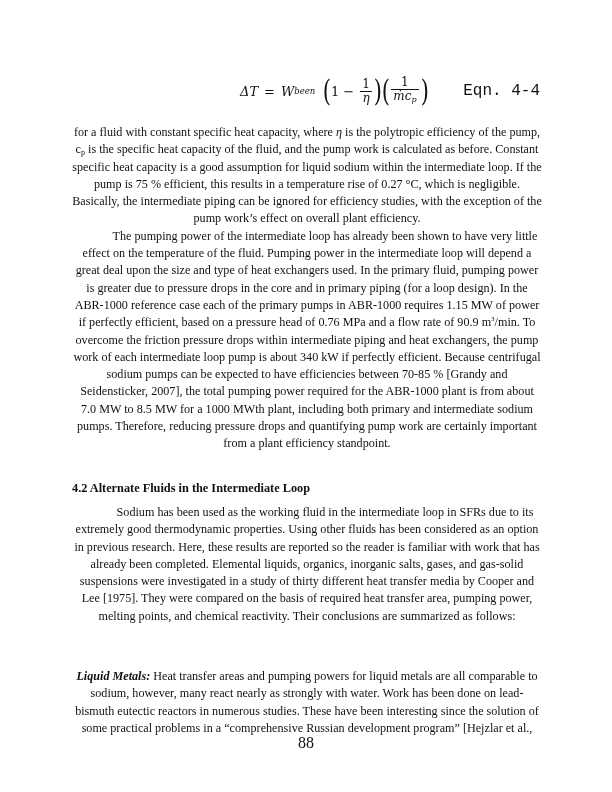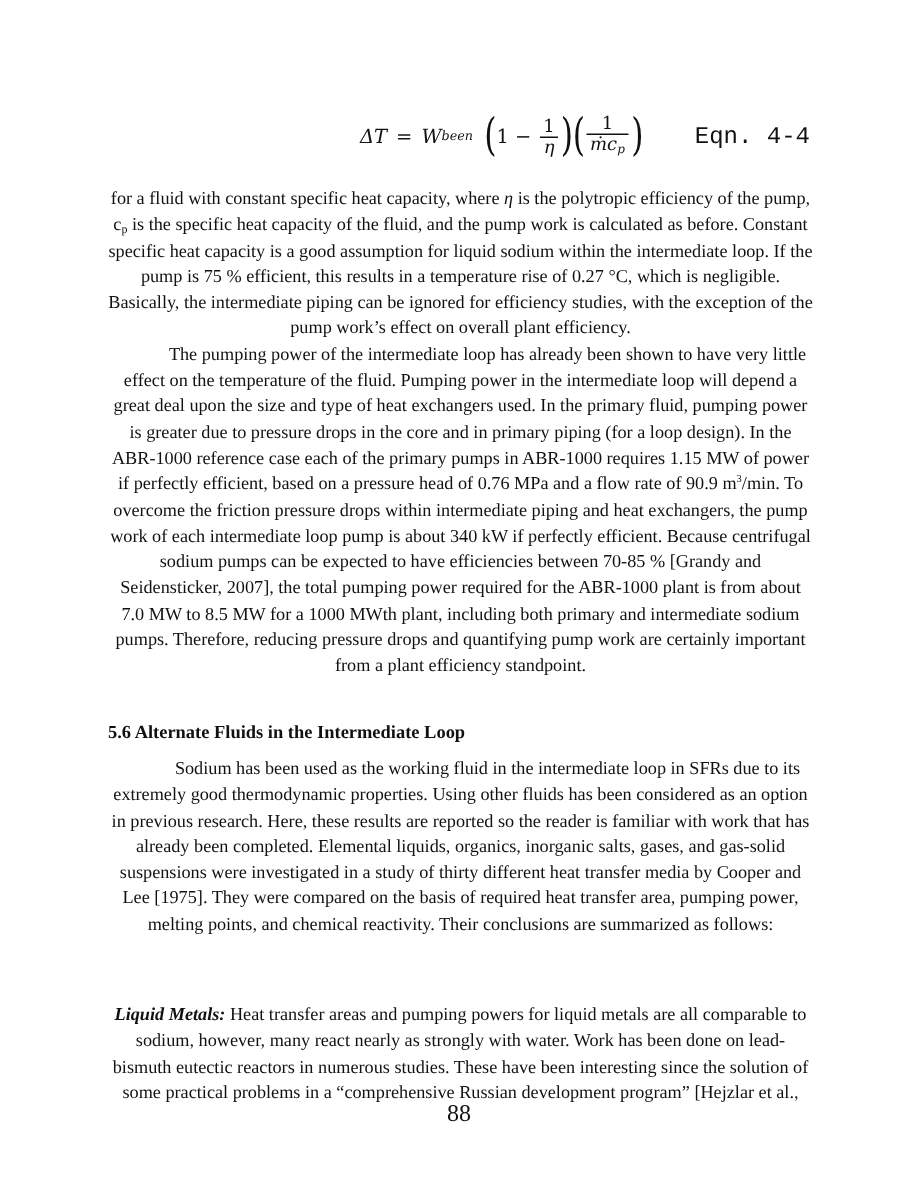--- a/index.html
+++ b/index.html
@@ -136,21 +136,21 @@
       <span class="paren">)</span>
     </div>
     <div class="eqn-label">Eqn. 4-4</div>
   </div>
 
   <div class="body-text block1">
     <p><span>for a fluid with constant specific heat capacity, where </span><i>η</i><span> is the polytropic efficiency of the pump, </span><span>c</span><sub class="cp">p</sub><span> is the specific heat capacity of the fluid, and the pump work is calculated as before.  Constant specific heat capacity is a good assumption for liquid sodium within the intermediate loop.  If the pump is 75 % efficient, this results in a temperature rise of 0.27 °C, which is negligible.  Basically, the intermediate piping can be ignored for efficiency studies, with the exception of the pump work’s effect on overall plant efficiency.</span></p>
     <p class="indent"><span>The pumping power of the intermediate loop has already been shown to have very little effect on the temperature of the fluid.  Pumping power in the intermediate loop will depend a great deal upon the size and type of heat exchangers used.  In the primary fluid, pumping power is greater due to pressure drops in the core and in primary piping (for a loop design).  In the ABR-1000 reference case each of the primary pumps in ABR-1000 requires 1.15 MW of power if perfectly efficient, based on a pressure head of 0.76 MPa and a flow rate of 90.9 m</span><sup>3</sup><span>/min.  To overcome the friction pressure drops within intermediate piping and heat exchangers, the pump work of each intermediate loop pump is about 340 kW if perfectly efficient.  Because centrifugal sodium pumps can be expected to have efficiencies between 70-85 % [Grandy and Seidensticker, 2007], the total pumping power required for the ABR-1000 plant is from about 7.0 MW to 8.5 MW for a 1000 MWth plant, including both primary and intermediate sodium pumps.  Therefore, reducing pressure drops and quantifying pump work are certainly important from a plant efficiency standpoint.</span></p>
   </div>
 
-  <h2 class="section-heading">5.6 Alternate Fluids in the Intermediate Loop</h2>
+  <h2 class="section-heading">4.2 Alternate Fluids in the Intermediate Loop</h2>
 
   <div class="body-text block2">
     <p class="indent">Sodium has been used as the working fluid in the intermediate loop in SFRs due to its extremely good thermodynamic properties.  Using other fluids has been considered as an option in previous research.  Here, these results are reported so the reader is familiar with work that has already been completed.  Elemental liquids, organics, inorganic salts, gases, and gas-solid suspensions were investigated in a study of thirty different heat transfer media by Cooper and Lee [1975].  They were compared on the basis of required heat transfer area, pumping power, melting points, and chemical reactivity.  Their conclusions are summarized as follows:</p>
   </div>
 
   <div class="body-text block3">
     <p><span class="lead-term">Liquid Metals:</span><span> Heat transfer areas and pumping powers for liquid metals are all comparable to sodium, however, many react nearly as strongly with water.  Work has been done on lead-bismuth eutectic reactors in numerous studies.  These have been interesting since the solution of some practical problems in a “comprehensive Russian development program” [Hejzlar et al.,</span></p>
   </div>
 
   <div class="page-number">88</div>

